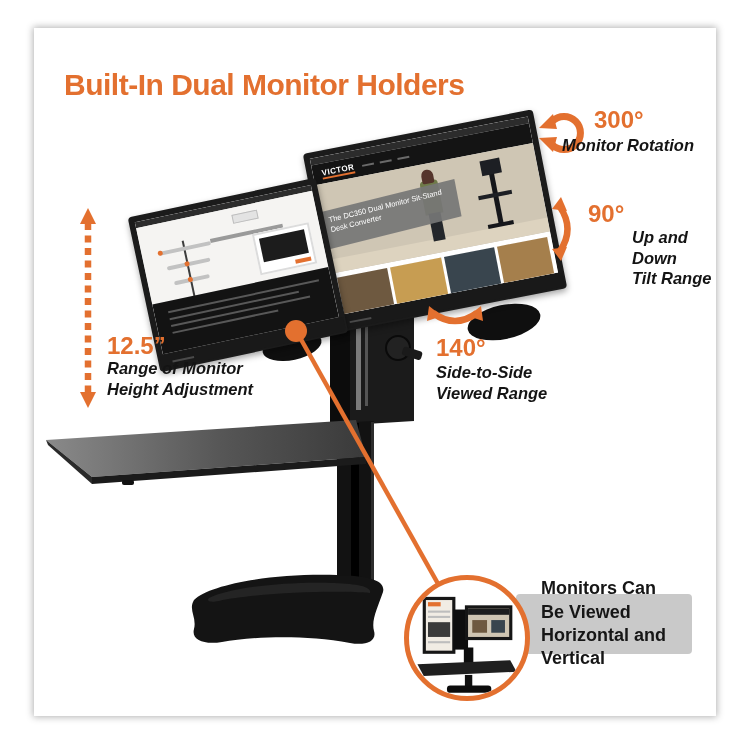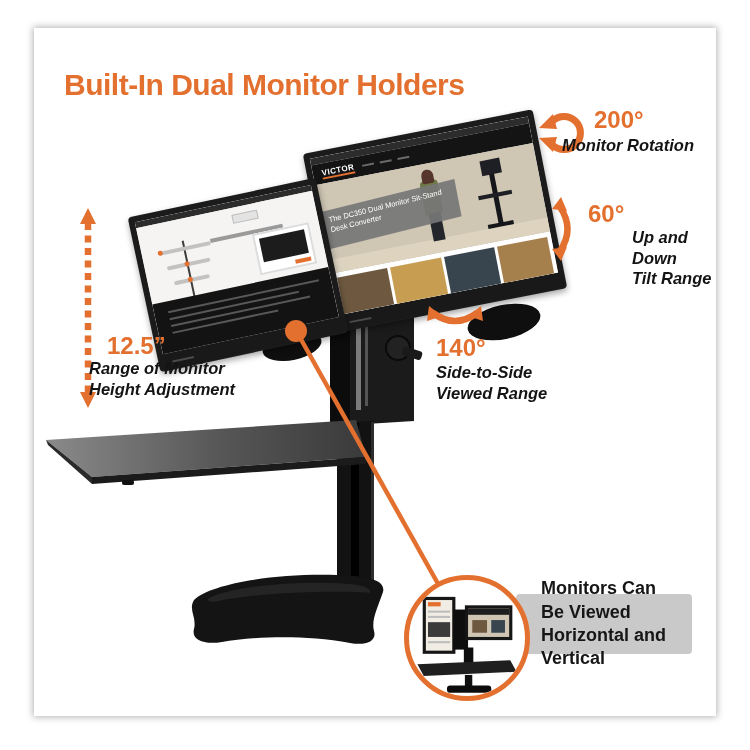--- a/index.html
+++ b/index.html
@@ -187,48 +187,48 @@
     <svg class="pointer-svg" viewBox="0 0 682 688">
       <line x1="264" y1="306" x2="412" y2="570" stroke="#E3702F" stroke-width="4.5" stroke-linecap="round"></line>
       <circle cx="262" cy="303" r="11" fill="#E3702F"></circle>
     </svg>
 
     <svg class="ico" style="left:503px; top:76px;" width="52" height="56" viewBox="0 0 52 56">
       <path d="M 15.3,17.3 A 16.5 16.5 0 1 1 15.3,40.7" fill="none" stroke="#E3702F" stroke-width="7"></path>
       <polygon points="2,24 16,10 20,25" fill="#E3702F"></polygon>
       <polygon points="2,34 16,48 20,33" fill="#E3702F"></polygon>
     </svg>
-    <div class="co-value" style="left:560px; top:78px;">200°</div>
+    <div class="co-value" style="left:560px; top:78px;">300°</div>
     <div class="co-label prelines" style="left:528px; top:107px;">Monitor Rotation</div>
 
     <svg class="ico" style="left:518px; top:168px;" width="28" height="66" viewBox="0 0 28 66">
       <path d="M 8,11 Q 23,33 8,55" fill="none" stroke="#E3702F" stroke-width="6.5"></path>
       <polygon points="9,1 0,13 15,15" fill="#E3702F"></polygon>
       <polygon points="9,65 0,53 15,51" fill="#E3702F"></polygon>
     </svg>
-    <div class="co-value" style="left:554px; top:172px;">60°</div>
+    <div class="co-value" style="left:554px; top:172px;">90°</div>
     <div class="co-label prelines" style="left:554px; top:199px;margin-left:44px;">Up and Down
 Tilt Range</div>
 
     <svg class="ico" style="left:392px; top:276px;" width="58" height="28" viewBox="0 0 58 28">
       <path d="M 7,9 Q 29,25 51,9" fill="none" stroke="#E3702F" stroke-width="6.5"></path>
       <polygon points="3,2 1,17 16,12" fill="#E3702F"></polygon>
       <polygon points="55,2 57,17 42,12" fill="#E3702F"></polygon>
     </svg>
     <div class="co-value" style="left:402px; top:306px;">140°</div>
     <div class="co-label prelines" style="left:402px; top:334px;">Side-to-Side
 Viewed Range</div>
 
     <svg class="ico" style="left:45px; top:180px;" width="18" height="200" viewBox="0 0 18 200">
       <line x1="9" y1="15" x2="9" y2="185" stroke="#E3702F" stroke-width="6.5" stroke-dasharray="7 5.5"></line>
       <polygon points="9,0 1,16 17,16" fill="#E3702F"></polygon>
       <polygon points="9,200 1,184 17,184" fill="#E3702F"></polygon>
     </svg>
     <div class="co-value" style="left:73px; top:304px;">12.5”</div>
-    <div class="co-label prelines" style="left:55px; top:330px;">Range of Monitor
+    <div class="co-label prelines" style="left:73px; top:330px;">Range of Monitor
 Height Adjustment</div>
 
     <div class="gray-box">
       <div class="prelines">Monitors Can
 Be Viewed
 Horizontal and Vertical</div>
     </div>
     <div class="inset-circle">
       <svg width="116" height="116" viewBox="0 0 110 110" style="margin:0">
 

